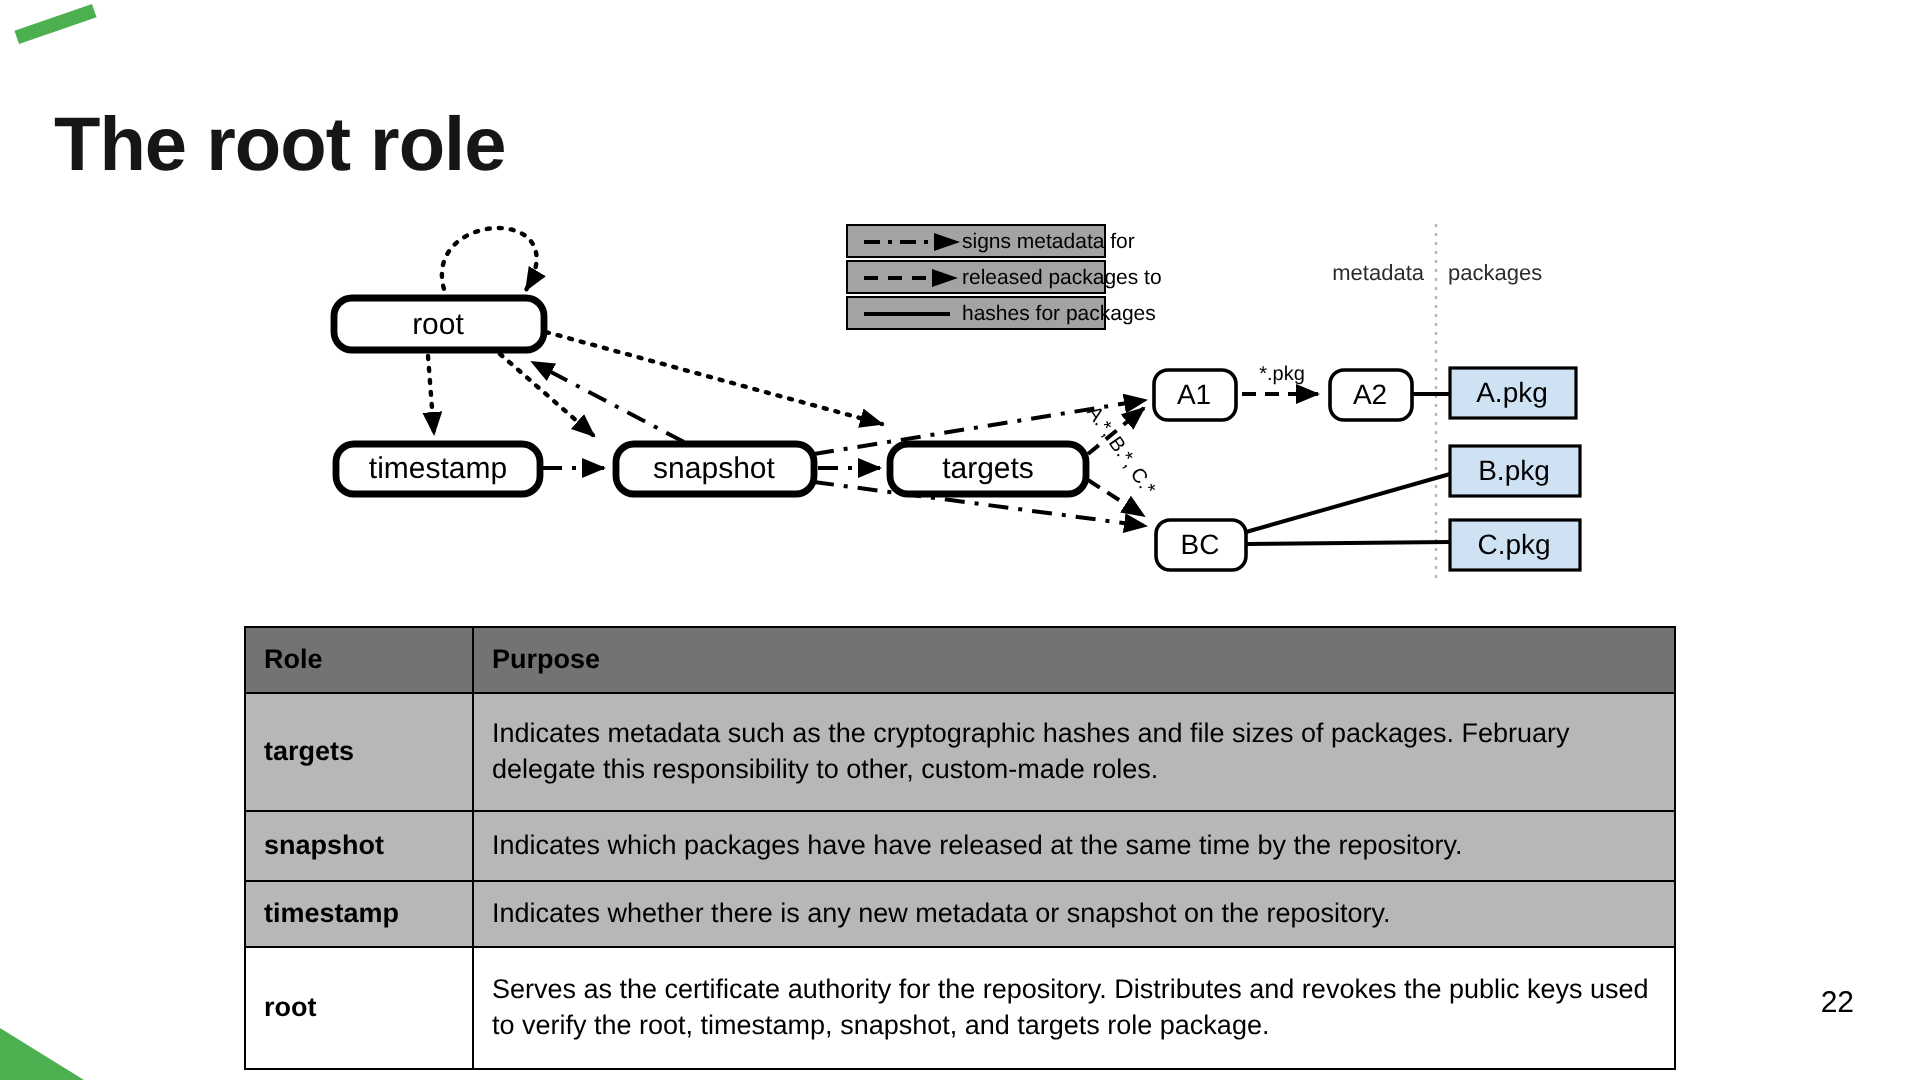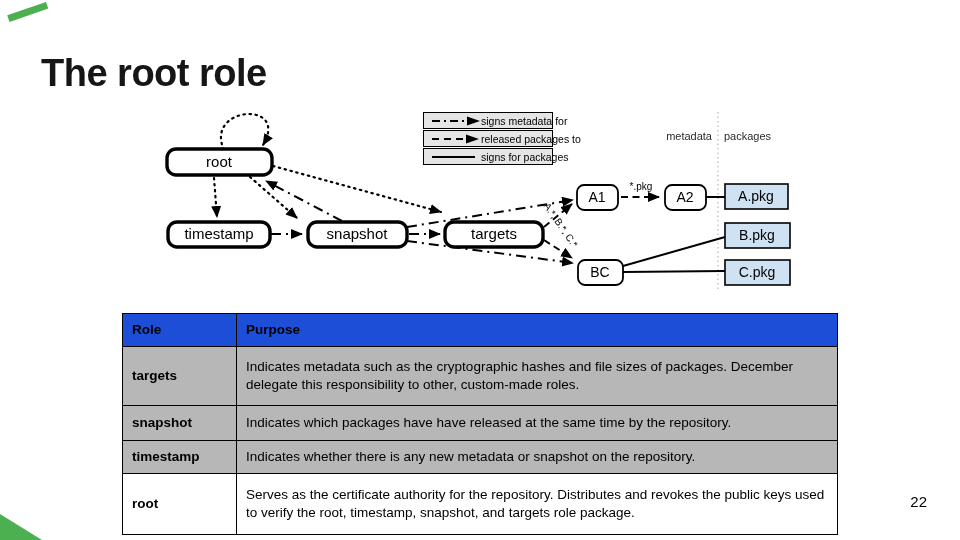--- a/index.html
+++ b/index.html
@@ -1,21 +1,21 @@
 <!DOCTYPE html>
 <html><head>
 <meta charset="utf-8">
 <style>
   html,body { margin:0; padding:0; background:#e9e9e9; }
   .slide {
     position:relative; width:960px; height:540px; background:#ffffff;
     overflow:hidden; font-family:"Liberation Sans", sans-serif;
   }
   .title {
-    position:absolute; left:41px; top:52px;
+    position:absolute; left:27px; top:52px;
     font-size:38px; font-weight:800; color:#161616; letter-spacing:-0.5px;
   }
   .pagenum {
     position:absolute; right:33px; bottom:30px;
     font-size:15px; color:#000000;
   }
   
   .corner-top {
     position:absolute; left:5px; top:2px; width:41px; height:7px;
     background:#4caf50; transform:rotate(-19deg); transform-origin:right top;
@@ -35,40 +35,40 @@
   .n-pkg   { fill:#cfe2f3; stroke:#000; stroke-width:1.6; }
   .nt    { font-size:15px; fill:#000; text-anchor:middle; }
   .nt-sm { font-size:14px; fill:#000; text-anchor:middle; }
   .lbl      { font-size:11px; fill:#2b2b2b; }
   .lbl-tiny { font-size:10px; fill:#000; text-anchor:middle; }
   .sep { stroke:#b5b5b5; stroke-width:1.2; stroke-dasharray:1.5 3; fill:none; }
   
   .legend { position:absolute; left:375px; top:112px; width:178px; }
   .legend-row {
     box-sizing:border-box; height:17px; margin-bottom:1px;
-    border:1.3px solid #000; background:#e5e5e5;
+    border:1.3px solid #000; background:#a3a3a3;
     display:flex; align-items:center; padding:0 6px 0 7px;margin-left:48px;
   }
   .legend-label { flex:1; text-align:right; font-size:10.5px; color:#000; white-space:nowrap; }
   .legend-sample { flex:0 0 auto; }
   
   .role-table {
     position:absolute; left:122px; top:313px; width:716px;
     border-collapse:collapse; background:#fff; table-layout:fixed;
   }
   .role-table td, .role-table th {
     border:1px solid #000; font-size:13.5px; line-height:1.32;
     padding:3px 9px; vertical-align:middle; color:#000; text-align:left;
     overflow:hidden;
   }
   .role-table { border:1.5px solid #000; }
   .col-role { width:95px; }
   .cell-role { font-weight:bold; }
   .row-shaded td { background:#b7b7b7; }
-  .hdr td { font-weight:bold; background:#1d4ed8; }
+  .hdr td { font-weight:bold; background:#737373; }
 </style>
 </head>
 <body>
 
 <div class="slide">
 
   <div class="corner-top"></div>
   <div class="corner-bottom"></div>
 
   <div class="title">The root role</div>
@@ -141,33 +141,33 @@
       <svg class="legend-sample" width="50" height="10">
         <line x1="1" y1="5" x2="34" y2="5" stroke="#000" stroke-width="2" stroke-dasharray="7 5"></line>
         <polygon points="35,0.5 48,5 35,9.5" fill="#000"></polygon>
       </svg>
       <span class="legend-label">released packages to</span>
     </div>
     <div class="legend-row">
       <svg class="legend-sample" width="50" height="10">
         <line x1="1" y1="5" x2="44" y2="5" stroke="#000" stroke-width="2"></line>
       </svg>
-      <span class="legend-label">signs for packages</span>
+      <span class="legend-label">hashes for packages</span>
     </div>
   </div>
 
   <table class="role-table">
     <tbody>
       <tr class="hdr">
         <td class="col-role" style="height:26px">Role</td>
         <td>Purpose</td>
       </tr>
       <tr class="row-shaded">
         <td class="cell-role" style="height:52px">targets</td>
-        <td>Indicates metadata such as the cryptographic hashes and file sizes of packages. December delegate this responsibility to other, custom-made roles.</td>
+        <td>Indicates metadata such as the cryptographic hashes and file sizes of packages. February delegate this responsibility to other, custom-made roles.</td>
       </tr>
       <tr class="row-shaded">
         <td class="cell-role" style="height:28px">snapshot</td>
         <td>Indicates which packages have have released at the same time by the repository.</td>
       </tr>
       <tr class="row-shaded">
         <td class="cell-role" style="height:26px">timestamp</td>
         <td>Indicates whether there is any new metadata or snapshot on the repository.</td>
       </tr>
       <tr>

